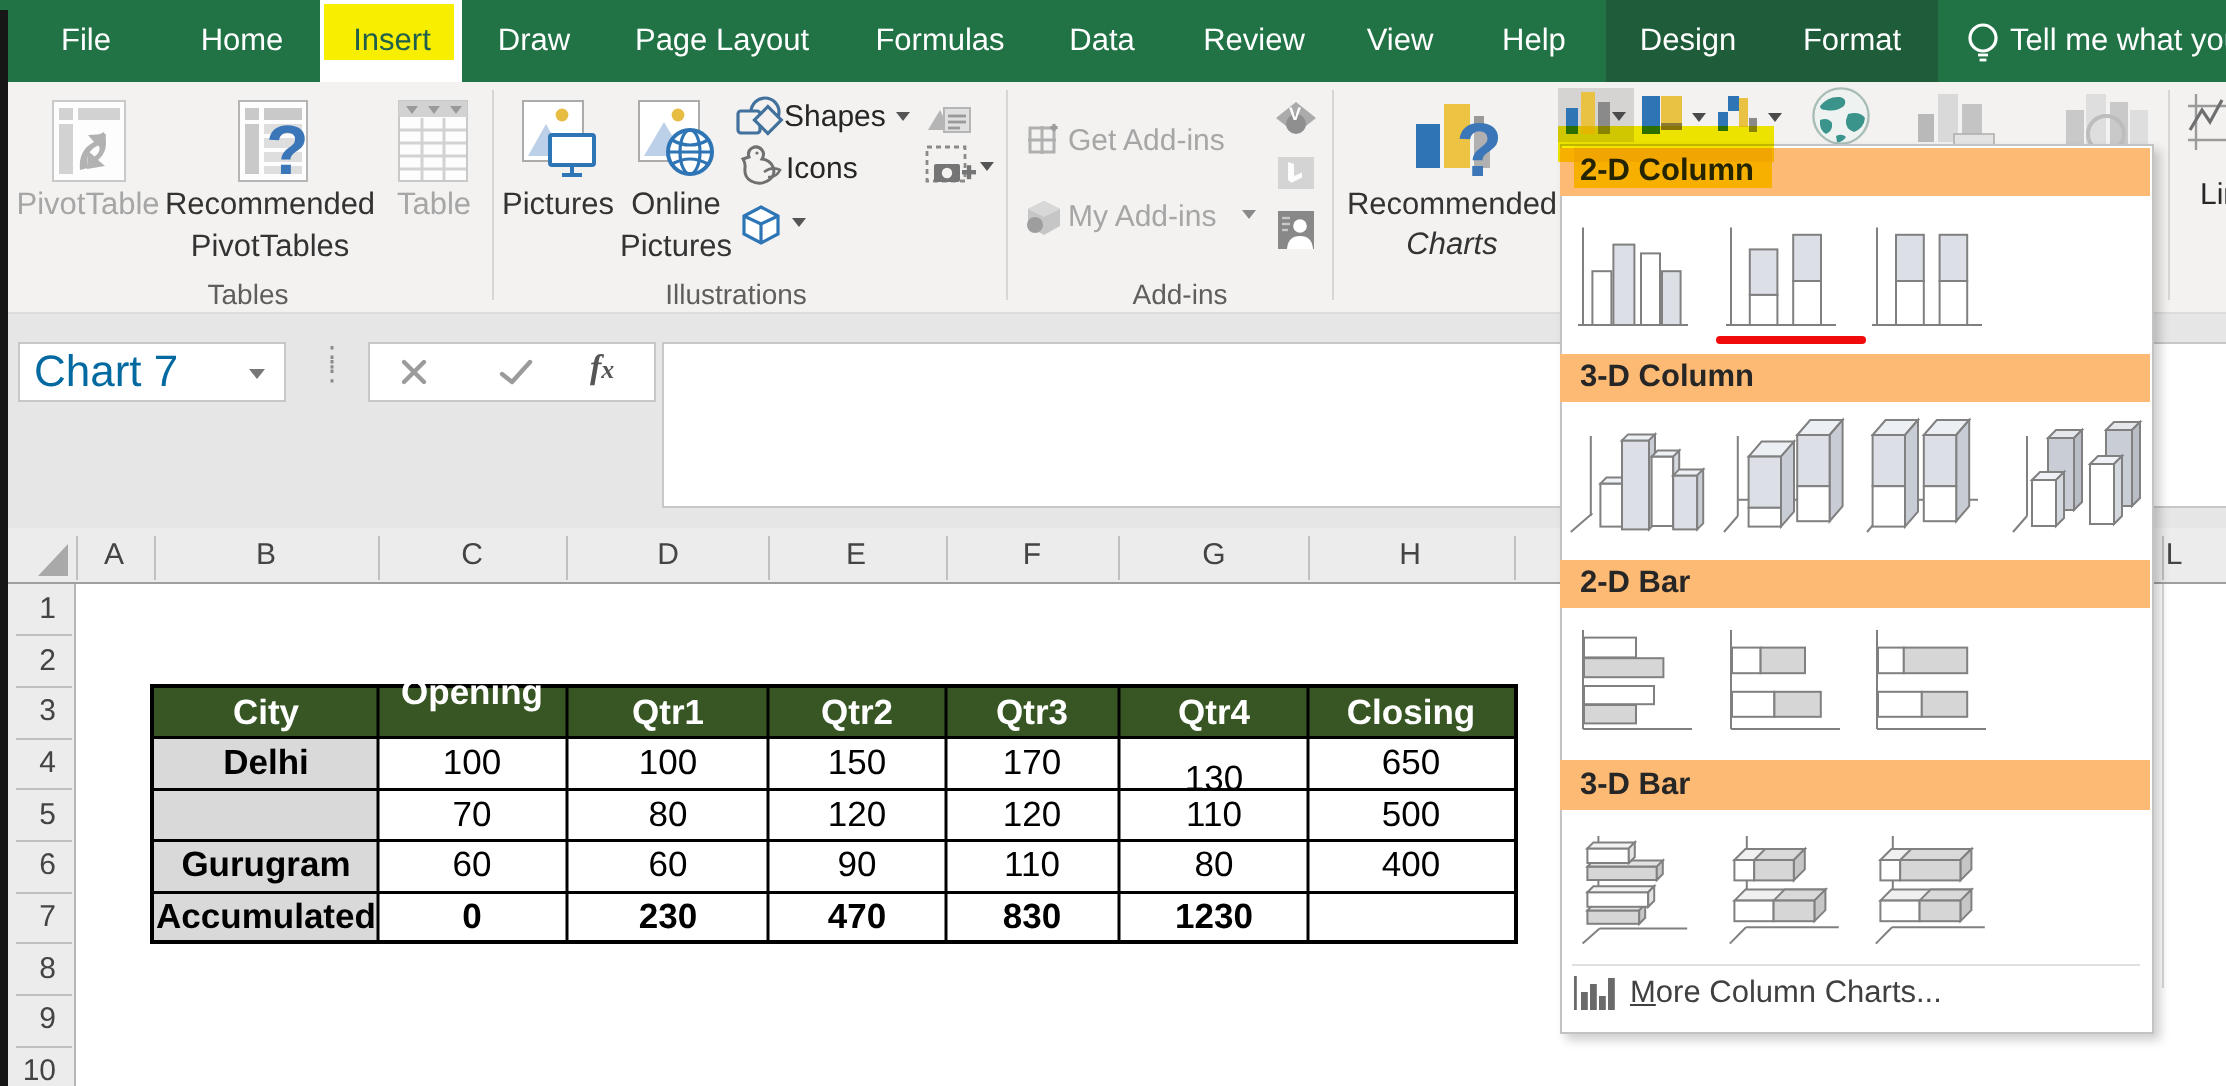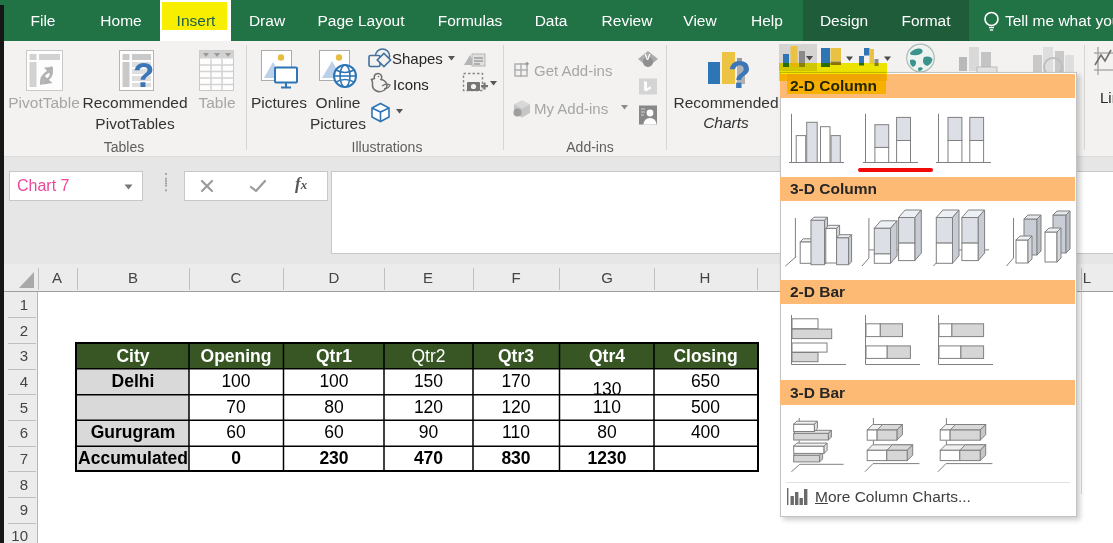--- a/index.html
+++ b/index.html
@@ -98,23 +98,23 @@
       <line x1="559.5" y1="343" x2="559.5" y2="471"></line>
       <line x1="654" y1="343" x2="654" y2="471"></line>
       <line x1="76" y1="368.75" x2="758" y2="368.75"></line>
       <line x1="76" y1="394.75" x2="758" y2="394.75"></line>
       <line x1="76" y1="420.25" x2="758" y2="420.25"></line>
       <line x1="76" y1="446.25" x2="758" y2="446.25"></line>
     </g>
     <rect x="76" y="343" width="682" height="128" fill="none" stroke="#000" stroke-width="2"></rect>
   </svg>
   <div class="tcell" style="left:77px;top:344px;width:112px;height:24px;color:#fff;font-weight:bold;">City</div>
-  <div class="tcell" style="left:189px;top:344px;width:94px;height:24px;color:#fff;font-weight:bold;">Opening</div>
+  <div class="tcell" style="left:189px;top:334px;width:94px;height:24px;color:#fff;font-weight:bold;">Opening</div>
   <div class="tcell" style="left:284px;top:344px;width:100px;height:24px;color:#fff;font-weight:bold;">Qtr1</div>
-  <div class="tcell" style="left:384px;top:344px;width:89px;height:24px;color:#fff;font-weight:normal;">Qtr2</div>
+  <div class="tcell" style="left:384px;top:344px;width:89px;height:24px;color:#fff;font-weight:bold;">Qtr2</div>
   <div class="tcell" style="left:473px;top:344px;width:86px;height:24px;color:#fff;font-weight:bold;">Qtr3</div>
   <div class="tcell" style="left:560px;top:344px;width:94px;height:24px;color:#fff;font-weight:bold;">Qtr4</div>
   <div class="tcell" style="left:654px;top:344px;width:103px;height:24px;color:#fff;font-weight:bold;">Closing</div>
 
   <div class="tcell" style="left:77px;top:369px;width:112px;height:25px;font-weight:bold;">Delhi</div>
   <div class="tcell" style="left:189px;top:369px;width:94px;height:25px;">100</div>
   <div class="tcell" style="left:284px;top:369px;width:100px;height:25px;">100</div>
   <div class="tcell" style="left:384px;top:369px;width:89px;height:25px;">150</div>
   <div class="tcell" style="left:473px;top:369px;width:86px;height:25px;">170</div>
   <div class="tcell" style="left:560px;top:369px;width:94px;height:41px;">130</div>
@@ -136,21 +136,21 @@
   <div class="tcell" style="left:654px;top:420px;width:103px;height:25px;">400</div>
 
   <div class="tcell" style="left:77px;top:446px;width:112px;height:25px;font-weight:bold;">Accumulated</div>
   <div class="tcell" style="left:189px;top:446px;width:94px;height:25px;font-weight:bold;">0</div>
   <div class="tcell" style="left:284px;top:446px;width:100px;height:25px;font-weight:bold;">230</div>
   <div class="tcell" style="left:384px;top:446px;width:89px;height:25px;font-weight:bold;">470</div>
   <div class="tcell" style="left:473px;top:446px;width:86px;height:25px;font-weight:bold;">830</div>
   <div class="tcell" style="left:560px;top:446px;width:94px;height:25px;font-weight:bold;">1230</div>
 
   <div class="abs" style="left:9px;top:171px;width:132px;height:28px;background:#fff;border:1px solid #c8c8c8;"></div>
-  <div class="abs" style="left:17px;top:171px;height:30px;line-height:29px;font-size:16px;color:#ec4899;">Chart 7</div>
+  <div class="abs" style="left:17px;top:171px;height:30px;line-height:29px;font-size:22px;color:#0369a1;">Chart 7</div>
   <svg class="abs" style="left:124px;top:184px;" width="10" height="7">
       <polygon points="0.5,0.5 8.5,0.5 4.5,5.5" fill="#777"></polygon>
     </svg>
   <div class="abs" style="left:159px;top:175px;font-size:14px;color:#8a8a8a;letter-spacing:0;line-height:7px;">⋮<br>⋮</div>
   <div class="abs" style="left:184px;top:171px;width:142px;height:28px;background:#fff;border:1px solid #c8c8c8;"></div>
   <svg class="abs" style="left:198px;top:177px;" width="18" height="18">
     <g stroke="#9b9b9b" stroke-width="2.2" stroke-linecap="round">
       <line x1="4" y1="4" x2="14" y2="14"></line>
         <line x1="14" y1="4" x2="4" y2="14"></line>
     </g>
@@ -160,21 +160,21 @@
   </svg>
   <div class="abs" style="left:295px;top:174px;font-family:'Liberation Serif',serif;font-style:italic;font-weight:bold;font-size:17px;color:#555;"><i>f</i><span style="font-size:13px;">x</span></div>
   <div class="abs" style="left:331px;top:171px;width:782px;height:81px;background:#fff;border:1px solid #c8c8c8;border-right:none;"></div>
 
   <div class="abs" style="left:0;top:41px;width:1113px;height:115px;background:#f3f2f1;border-bottom:1px solid #dcdcdc;"></div>
   <div class="abs" style="left:246px;top:45px;width:1px;height:105px;background:#d8d6d4;"></div>
   <div class="abs" style="left:503px;top:45px;width:1px;height:105px;background:#d8d6d4;"></div>
   <div class="abs" style="left:666px;top:45px;width:1px;height:105px;background:#d8d6d4;"></div>
   <div class="abs" style="left:1084px;top:45px;width:1px;height:105px;background:#d8d6d4;"></div>
   <div class="glabel" style="left:124px;">Tables</div>
-  <div class="glabel" style="left:387px;text-align:center;">Illustrations</div>
+  <div class="glabel" style="left:368px;text-align:center;">Illustrations</div>
 
   <svg class="abs" style="left:25px;top:49px;" width="40" height="44">
     <rect x="1.5" y="1.5" width="36" height="40" fill="#fdfdfd" stroke="#c9c9c9"></rect>
     <rect x="4.5" y="5" width="7" height="6" fill="#d2d2d2"></rect>
     <rect x="4.5" y="13" width="7" height="25" fill="#d2d2d2"></rect>
     <rect x="14" y="5" width="21" height="6" fill="#d2d2d2"></rect>
     <path d="M15,36 Q14,26 22,22 l-3,-3.5 9,-0.5 -1,9 -3,-3.2 Q17,27 19,35 Z" fill="#b2b2b2"></path>
     <path d="M27,17 Q30,26 24,31 l3.5,3 -9,1.5 0.5,-9 3.3,2.8 Q27,26 23,19 Z" fill="#b2b2b2"></path>
   </svg>
   <div class="rlabel dis" style="left:44px;top:94px;">PivotTable</div>

